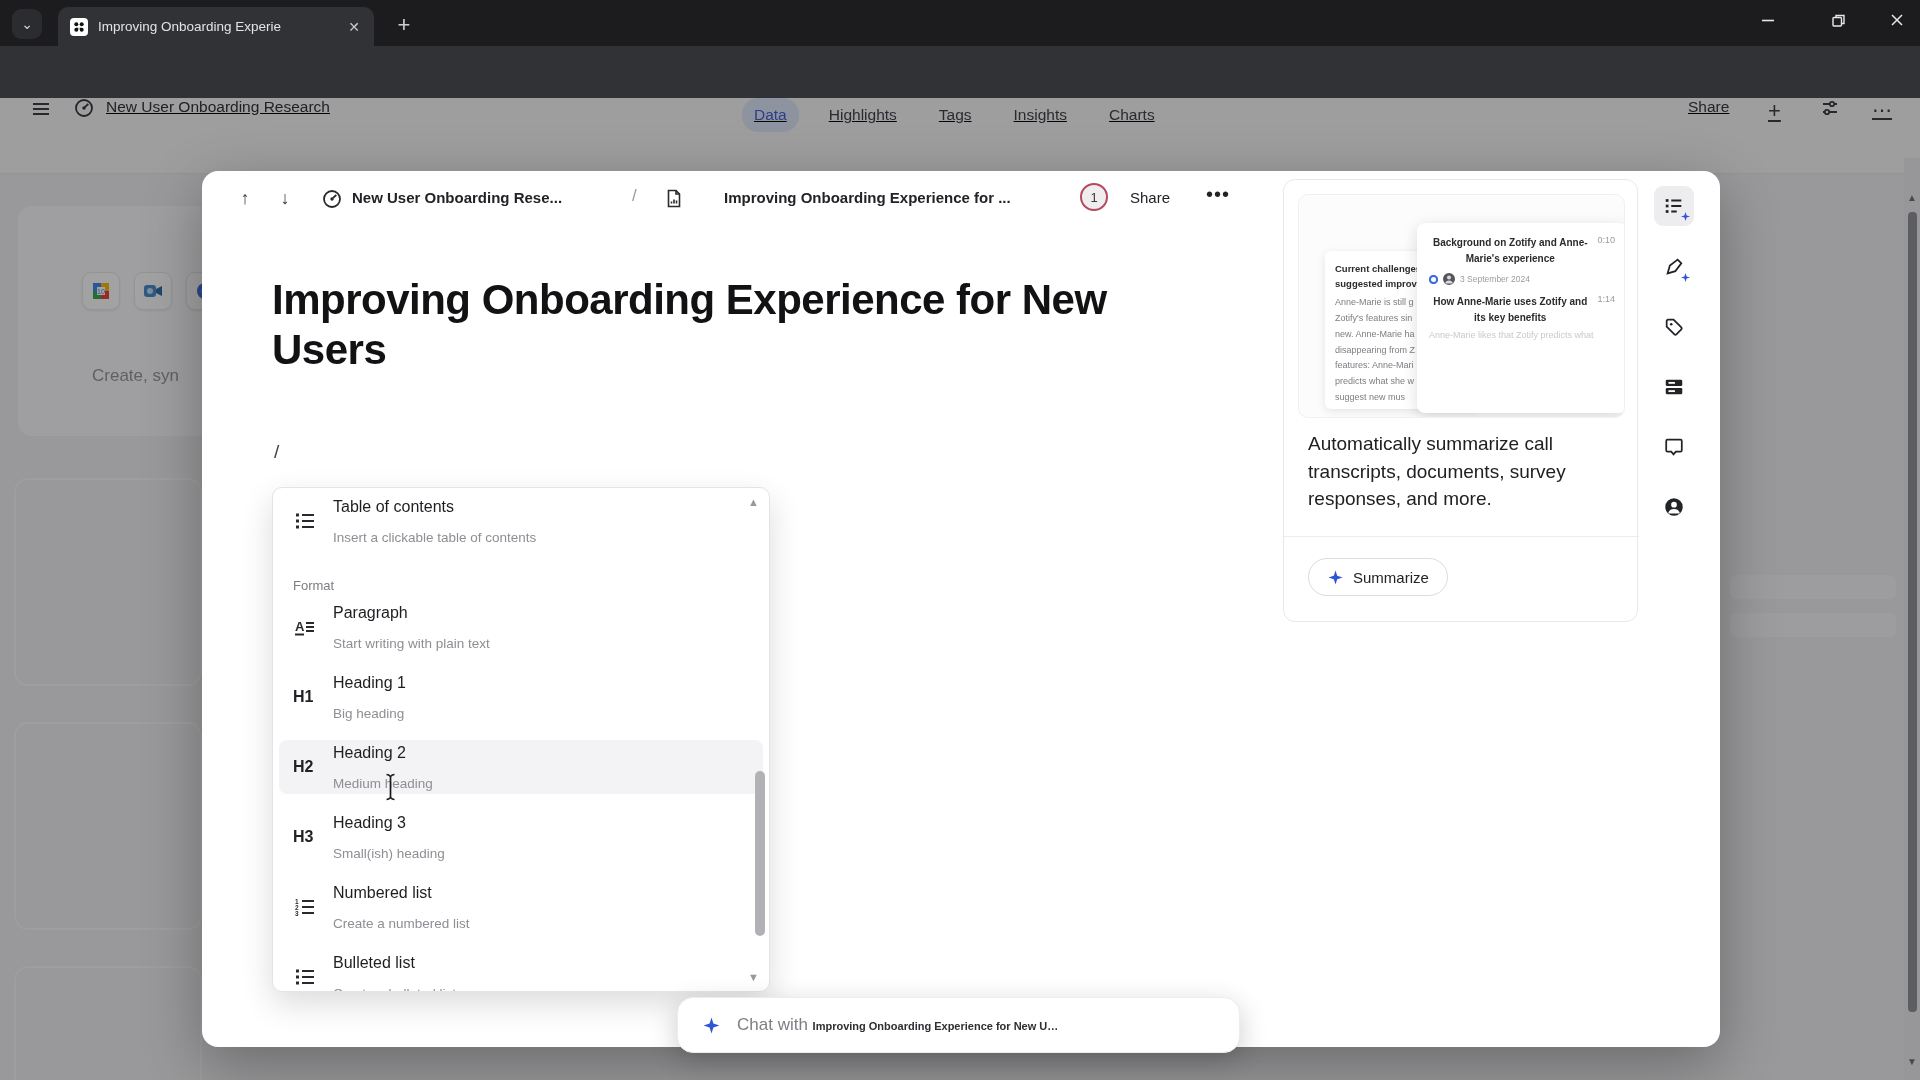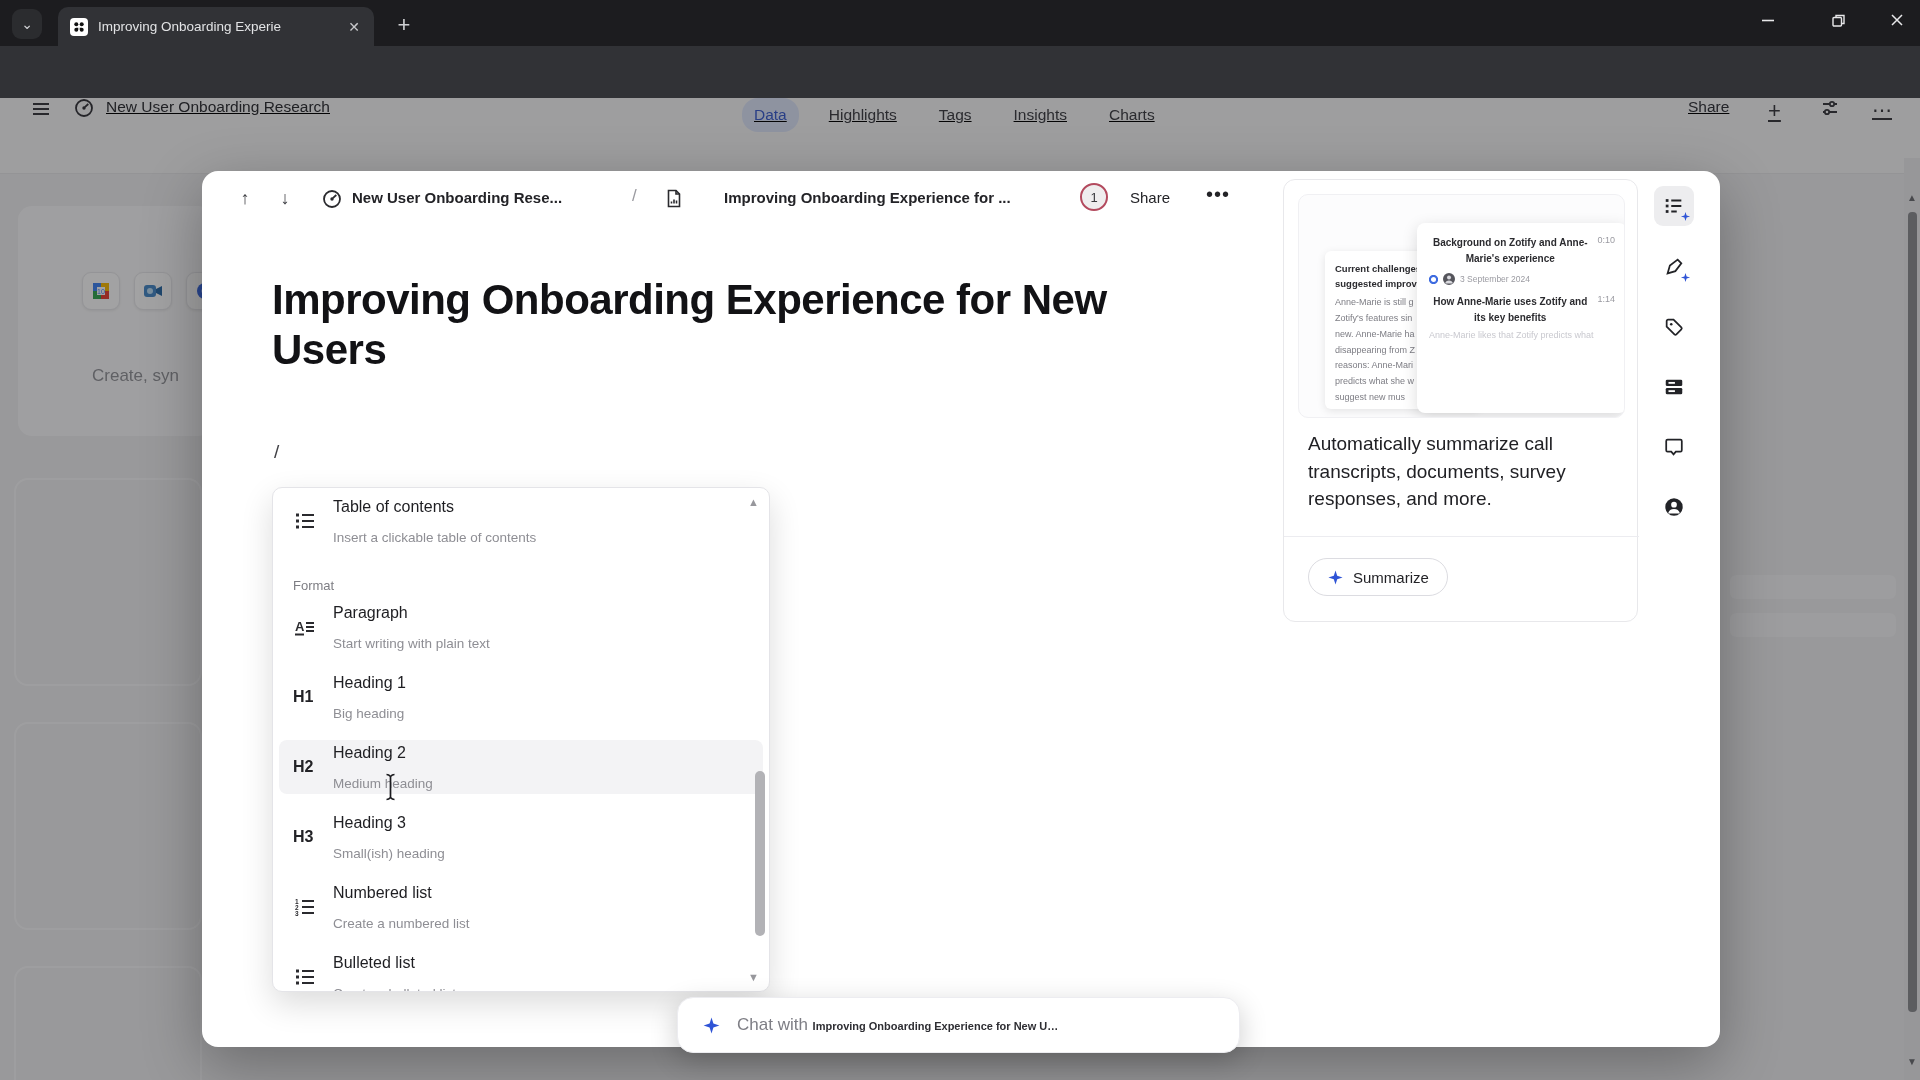--- a/index.html
+++ b/index.html
@@ -369,21 +369,21 @@
 
   <div id="summary-card">
     <div id="thumb">
       <div id="back-mini">
         <div class="bm-title">Current challenges</div>
         <div class="bm-title">suggested improve</div>
         <div class="bm-line" style="margin-top:4px;">Anne-Marie is still g</div>
         <div class="bm-line">Zotify's features sin</div>
         <div class="bm-line">new. Anne-Marie ha</div>
         <div class="bm-line">disappearing from Z</div>
-        <div class="bm-line">reasons: Anne-Mari</div>
+        <div class="bm-line">features: Anne-Mari</div>
         <div class="bm-line">predicts what she w</div>
         <div class="bm-line">suggest new mus</div>
       </div>
       <div id="front-mini">
         <div class="fm-row">
             <span class="fm-title">Background on Zotify and Anne-Marie's experience</span>
             <span class="fm-time">0:10</span>
           </div>
         <div class="fm-meta">
           <svg width="9" height="9" viewBox="0 0 10 10">

